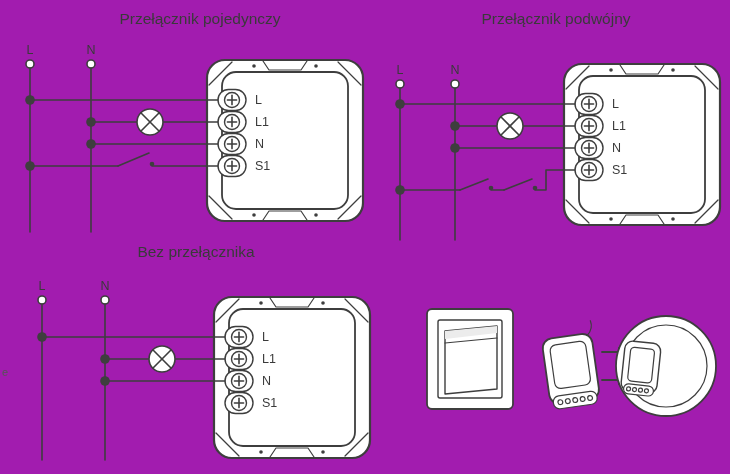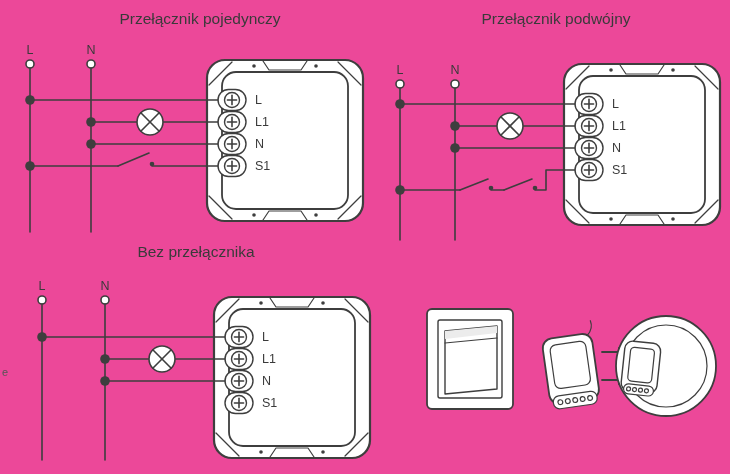--- a/index.html
+++ b/index.html
@@ -1,16 +1,16 @@
 <!DOCTYPE html>
 <html><head>
 <meta charset="utf-8">
 <style>
   html,body{margin:0;padding:0;background:#fff;}
-  .canvas{position:relative;width:730px;height:474px;background:#ec4899;overflow:hidden;}
+  .canvas{position:relative;width:730px;height:474px;background:#a21caf;overflow:hidden;}
   svg{display:block;}
   text{font-family:"Liberation Sans","DejaVu Sans",sans-serif;}
   .title{font-size:15.5px;fill:#3a3a3a;}
   .wlabel{font-size:12.5px;fill:#3a3a3a;}
   .tlabel{font-size:12.5px;fill:#3a3a3a;}
   .frag{font-size:11px;fill:#555;}
   .ln{stroke:#3e3e3e;stroke-width:1.6;stroke-linecap:round;stroke-linejoin:round;}
   .s22{stroke-width:2.2;}
   .s18{stroke-width:1.8;}
   .s14{stroke-width:1.4;}

